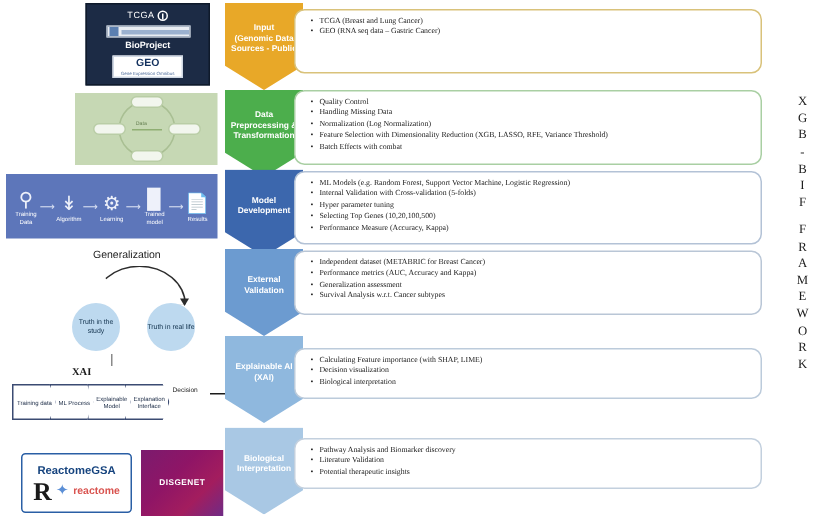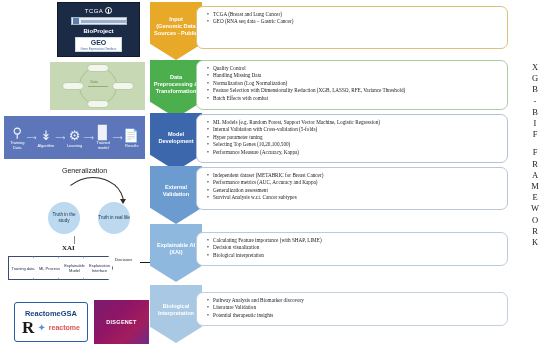--- a/index.html
+++ b/index.html
@@ -127,21 +127,21 @@
     background: #bdd9ef;
     display: flex; align-items: center; justify-content: center;
     text-align: center; font-size: 4.6px; line-height: 5.6px; color: #11314c;
   }
   .gen-ball.left { left: 12px; }
   .gen-ball.right { left: 62px; }
 
   
   .panel-xai { left: 4px; top: 244px; width: 145px; height: 42px; }
   .xai-title {
-    position: absolute; left: 58px; top: 0px;
+    position: absolute; left: 44px; top: 0px;
     font-size: 7px; font-weight: bold; color: #1b1b1b;
     font-family: "Liberation Serif", serif;
   }
   .xai-flow {
     position: absolute; left: 4px; top: 12px;
     display: flex; align-items: stretch; height: 24px;
   }
   .xai-cell {
     position: relative;
     width: 30px; height: 24px;

